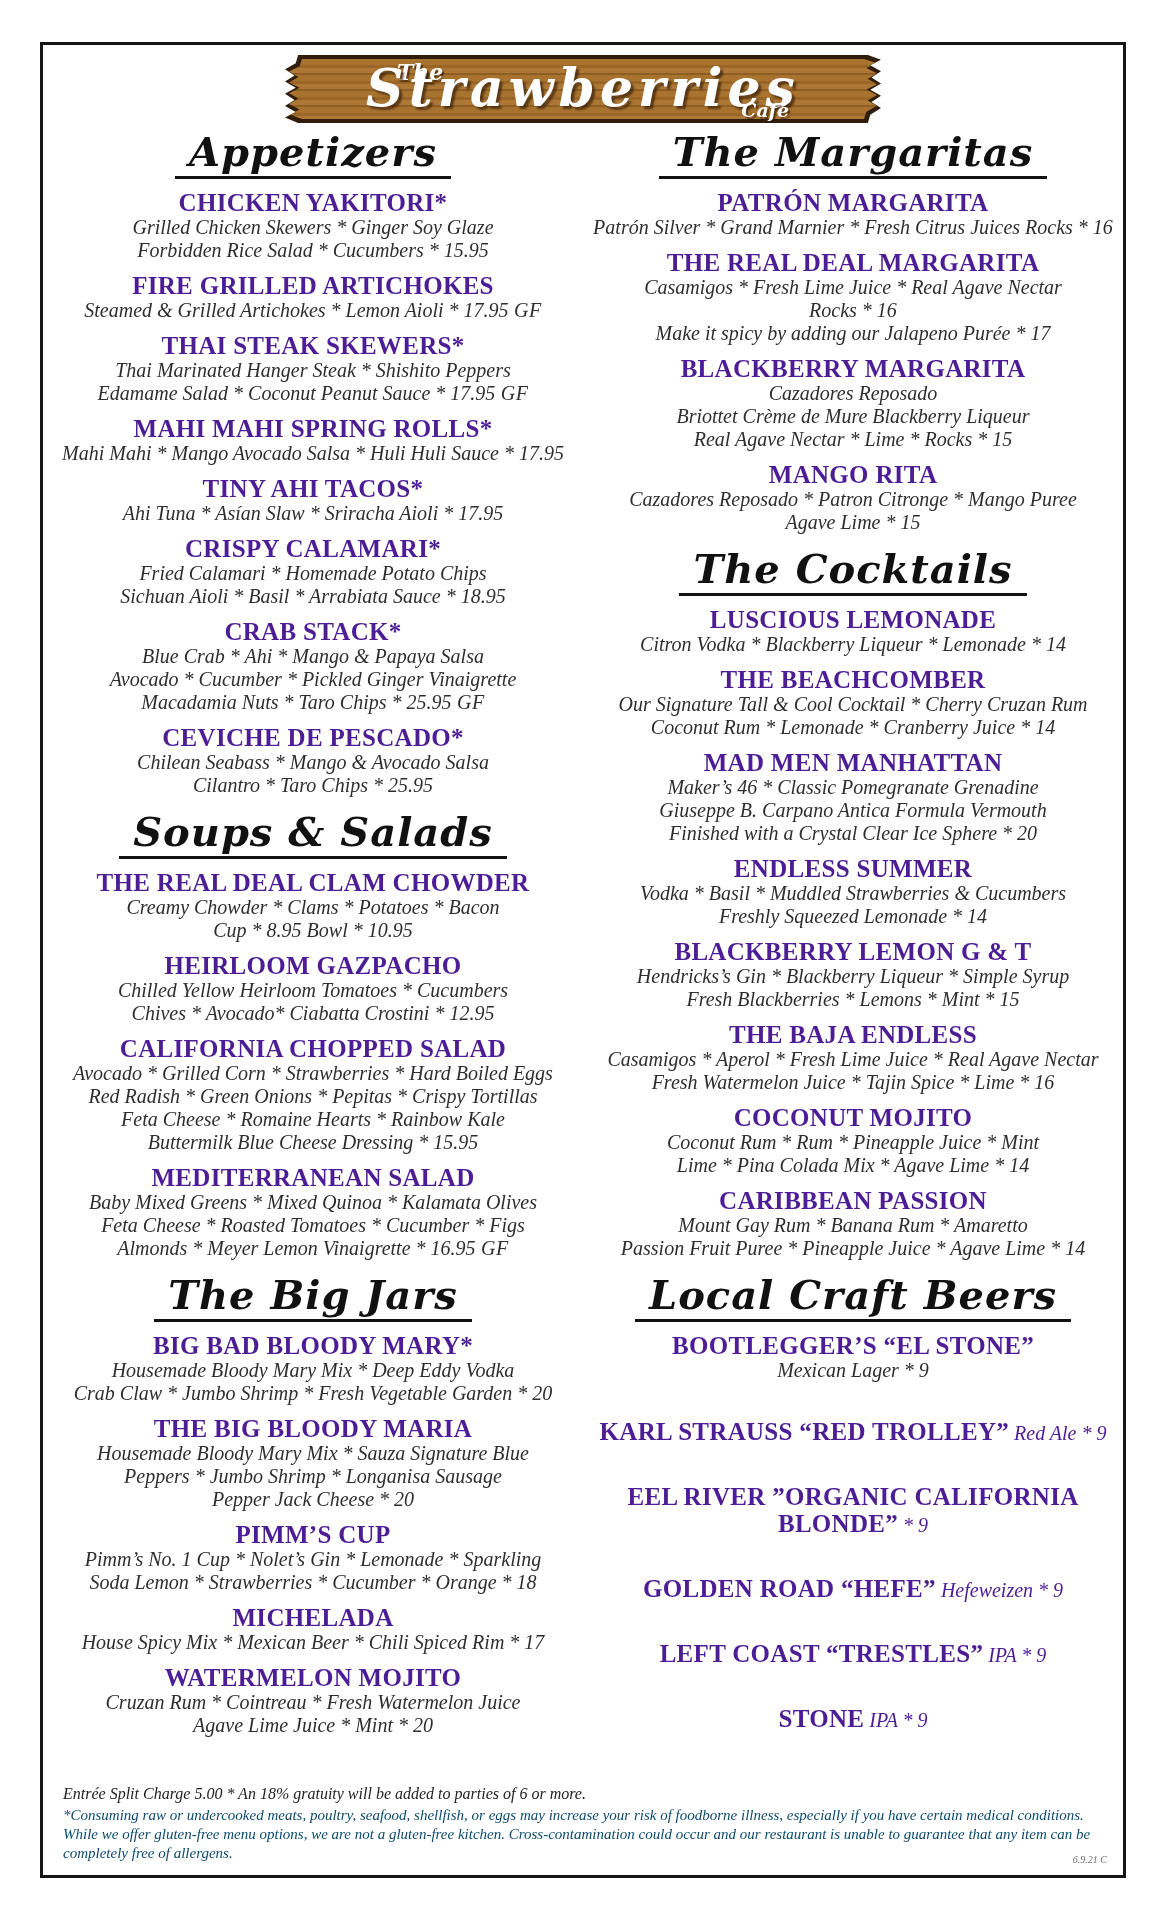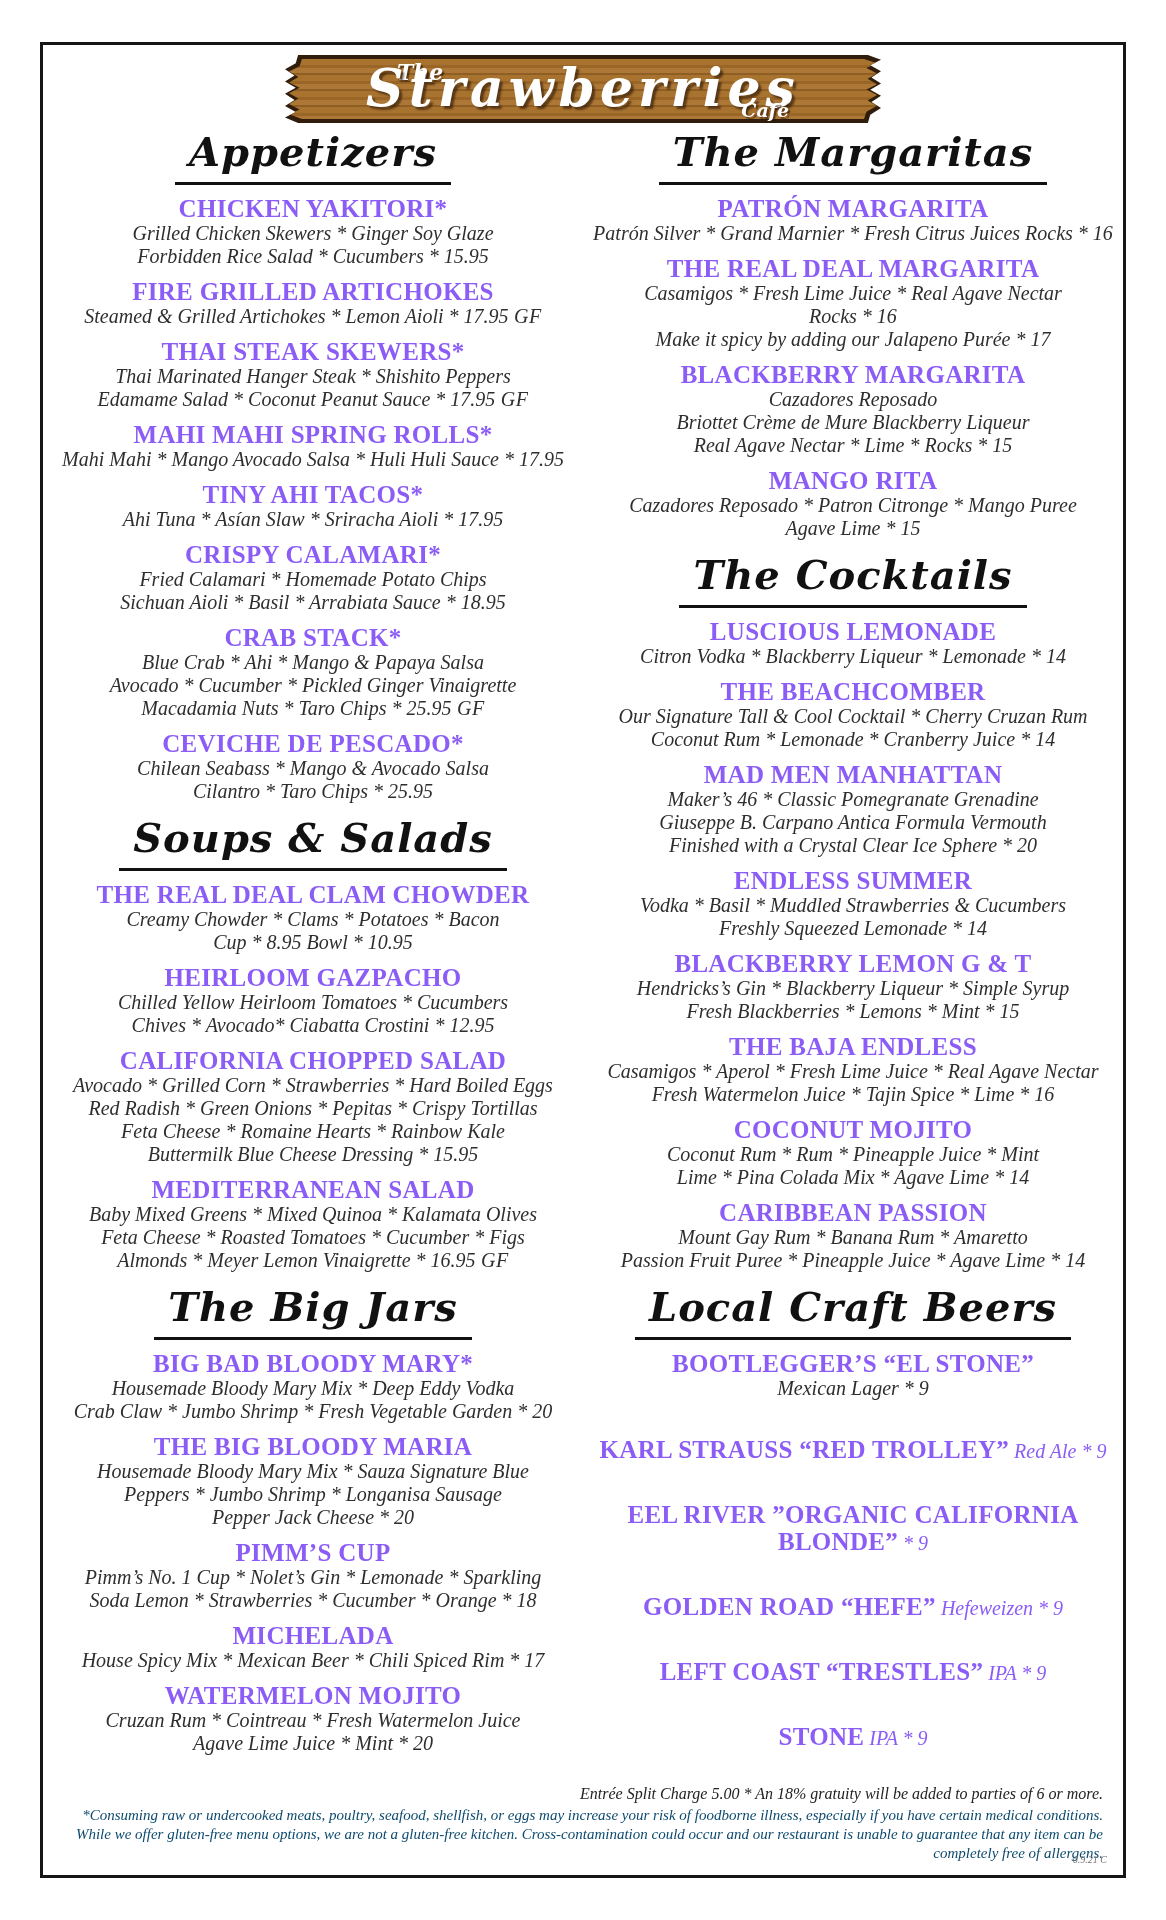--- a/index.html
+++ b/index.html
@@ -31,33 +31,33 @@
   }
   .logo-cafe{position:absolute;right:92px;bottom:2px;font-size:19px;text-shadow:2px 2px 1px rgba(40,20,5,.6);}
   
   .columns{flex:1 1 auto;display:flex;margin-top:4px;overflow:hidden;}
   .col{width:50%;text-align:center;box-sizing:border-box;padding:0 8px;}
   .title-wrap{margin:2px 0 10px;}
   .menu-section + .menu-section .title-wrap{margin-top:12px;}
   .script-title{
     display:inline-block;margin:0;font-family:"DejaVu Serif",serif;
     font-style:italic;font-weight:bold;font-size:40px;line-height:46px;
-    letter-spacing:1px;color:#111;border-bottom:3px solid #111;padding:0 14px 7px;
+    letter-spacing:1px;color:#111;border-bottom:3px solid #111;padding:0 14px 1px;
   }
   .menu-item{margin-bottom:10px;}
   .item-name{
-    font-weight:bold;font-size:25px;line-height:27px;letter-spacing:.3px;color:#8b5cf6;
+    font-weight:bold;font-size:25px;line-height:27px;letter-spacing:.3px;color:#4c1d95;
   }
   .item-suffix{font-weight:normal;font-style:italic;font-size:20px;letter-spacing:0;}
   .item-desc{font-style:italic;font-size:20px;line-height:23px;color:#2e2e2e;}
   .gf{font-size:20px;letter-spacing:.5px;}
   .section-beers .menu-item{margin-bottom:36px;}
   .section-beers .item-name{max-width:520px;margin:0 auto;}
   
-  .footer{flex:0 0 auto;margin-top:auto;text-align:right;position:relative;padding:0 20px 12px;}
+  .footer{flex:0 0 auto;margin-top:auto;text-align:left;position:relative;padding:0 20px 12px;}
   .footer-split{font-style:italic;font-size:16px;line-height:20px;color:#222;}
   .footer-disclaimer{
     font-style:italic;font-size:15px;line-height:19px;color:#0c4a6e;
     max-width:1042px;margin:2px auto 0;
   }
   .version{position:absolute;right:16px;bottom:10px;font-style:italic;font-size:10px;color:#737373;}
 </style>
 </head>
 <body>
 

